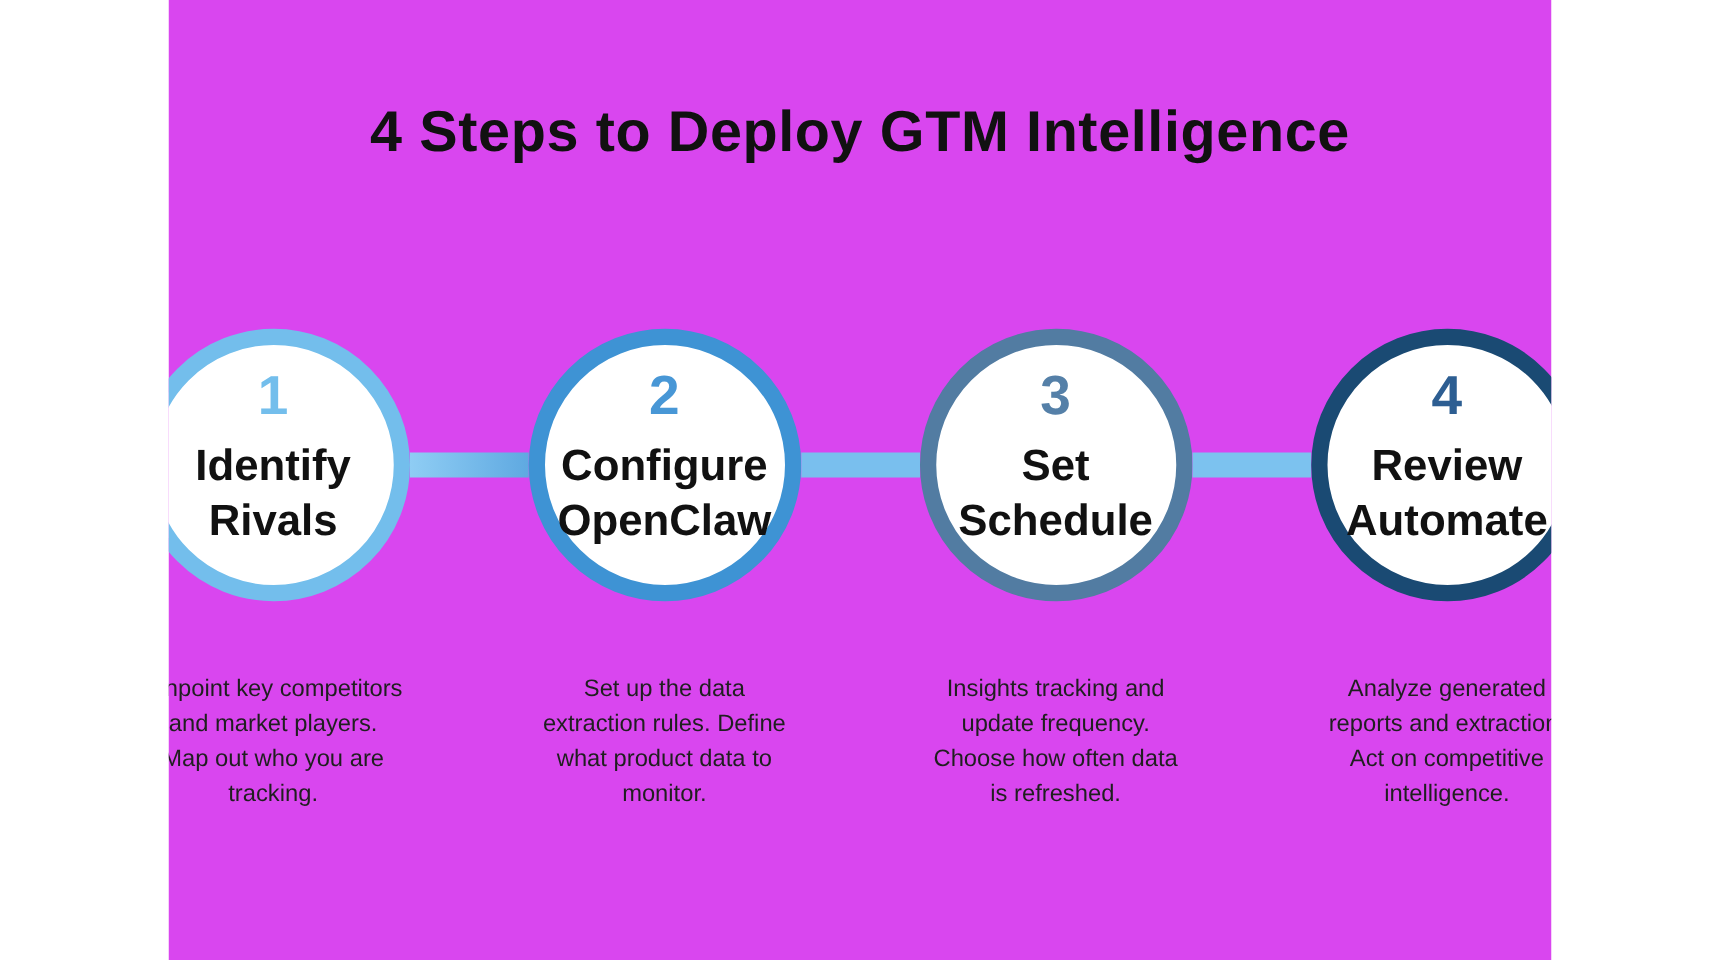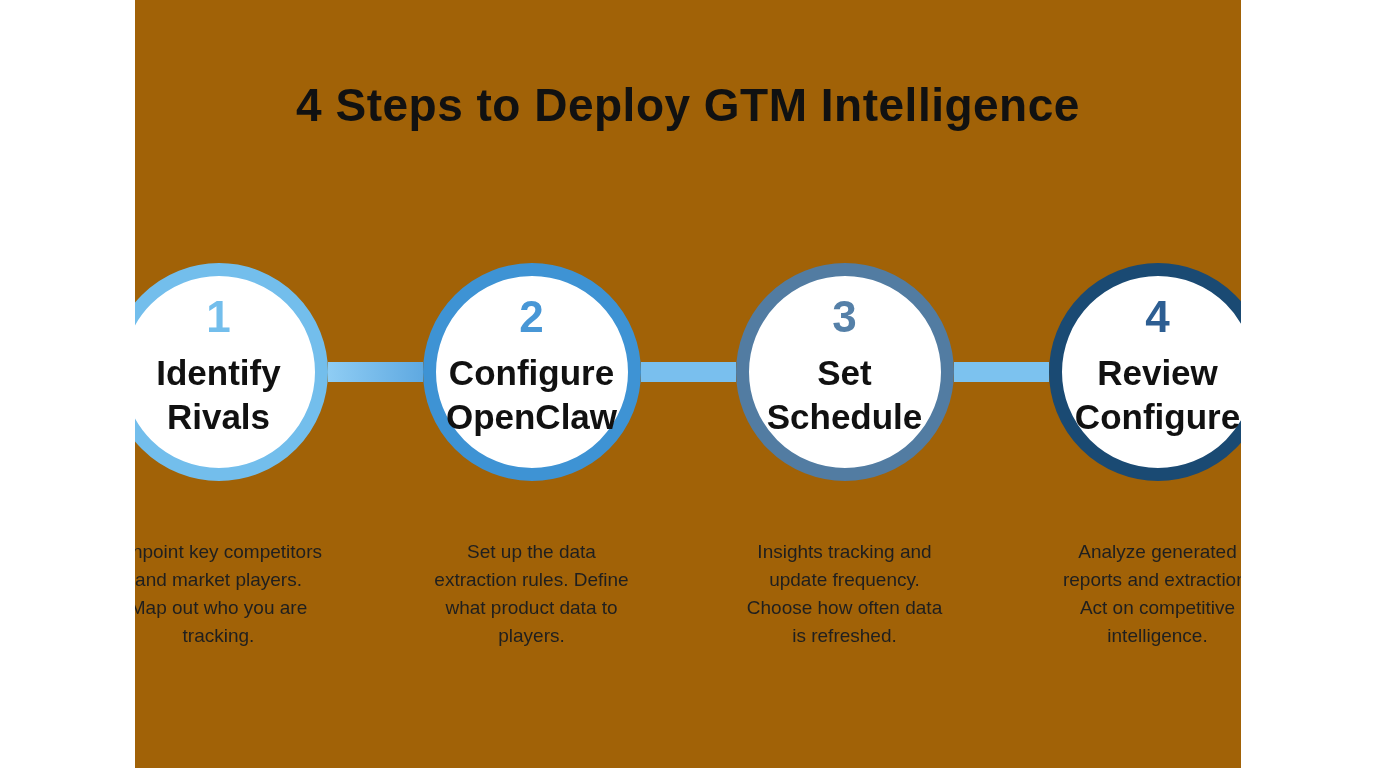--- a/index.html
+++ b/index.html
@@ -5,21 +5,21 @@
   * { margin: 0; padding: 0; box-sizing: border-box; }
   html, body { background: #ffffff; }
   body {
     font-family: "Liberation Sans", sans-serif;
     color: #111111;
   }
   .canvas {
     position: relative;
     width: 1106px;
     height: 768px;
-    background: #a16207;
+    background: #d946ef;
     overflow: hidden;
     margin: 0 auto;
   }
   .page-title {
     margin-top: 78px;
     text-align: center;
     font-size: 46px;
     font-weight: 700;
     letter-spacing: 0.5px;
     color: #111111;
@@ -108,34 +108,34 @@
       <div class="step-number">3</div>
       <div class="step-title">Set
 Schedule</div>
     </div>
 
     <div class="connector" style="background: linear-gradient(90deg, rgb(124, 194, 239), rgb(124, 194, 239));"></div>
 
     <div class="step-circle" style="--ring: #1A4A73; --num: #2D5E92;">
       <div class="step-number">4</div>
       <div class="step-title">Review
-Configure</div>
+Automate</div>
     </div>
 
   </div>
 
   <div class="descriptions-row">
     <div class="description-cell">Pinpoint key competitors
 and market players.
 Map out who you are
 tracking.</div>
     <div class="description-cell">Set up the data
 extraction rules. Define
 what product data to
-players.</div>
+monitor.</div>
     <div class="description-cell">Insights tracking and
 update frequency.
 Choose how often data
 is refreshed.</div>
     <div class="description-cell">Analyze generated
 reports and extraction.
 Act on competitive
 intelligence.</div>
   </div>
 

